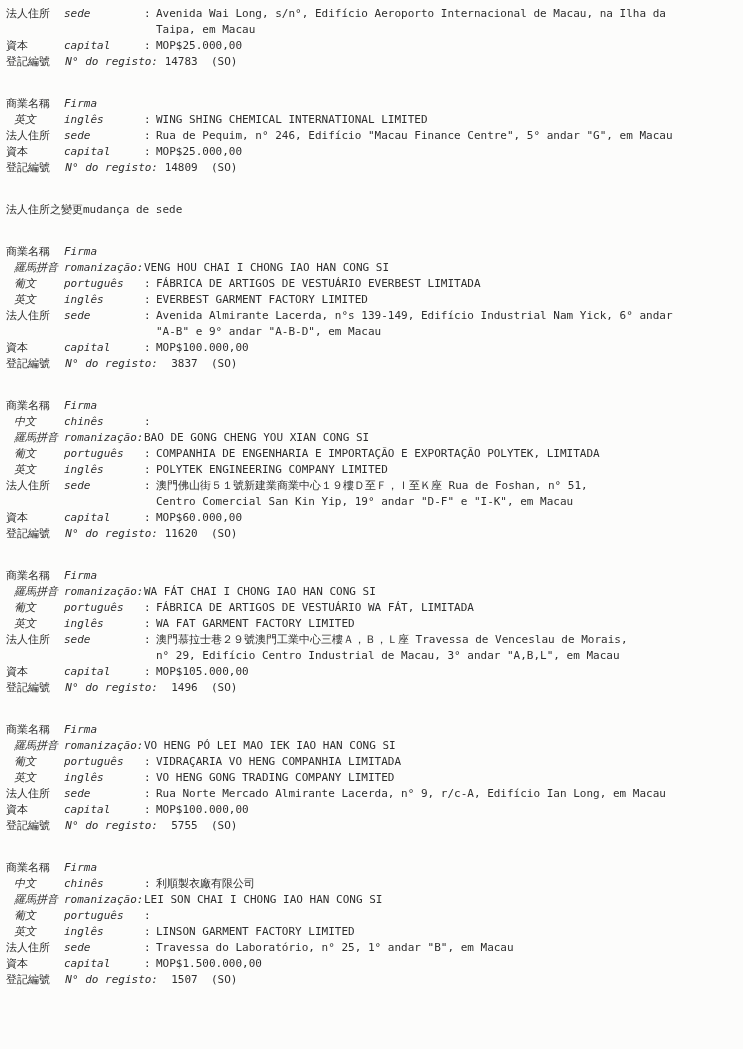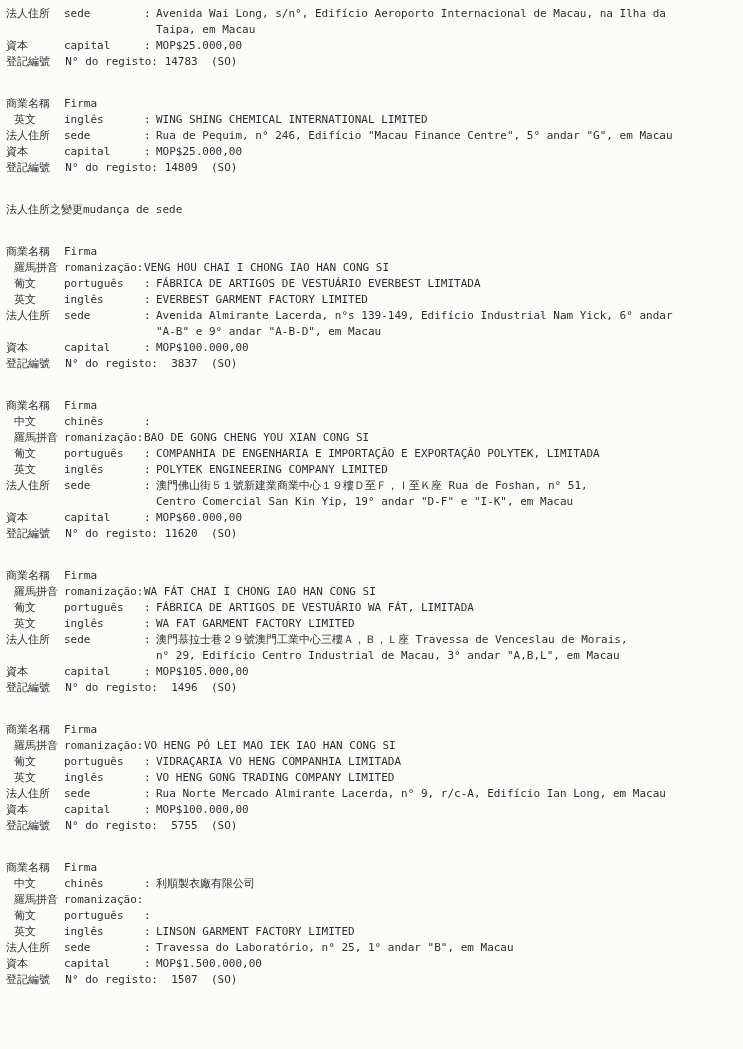--- a/index.html
+++ b/index.html
@@ -26,24 +26,26 @@
     align-items: flex-start;
     line-height: 16px;
   }
   .zh {
     flex: 0 0 58px;
     white-space: pre;
   }
   .zh.indent {
     padding-left: 8px;
     box-sizing: border-box;
+    font-style: italic;
   }
   .pt {
     flex: 0 0 80px;
     white-space: pre;
+    font-style: italic;
   }
   .pt.wide {
     flex: 0 0 94px;
     text-align: right;
   }
   .sep {
     flex: 0 0 12px;
     white-space: pre;
   }
   .val {
@@ -288,20 +290,21 @@
       </div>
       <div class="row">
         <span class="zh indent">中文</span>
         <span class="pt">chinês</span>
         <span class="sep">:</span>
         <span class="val">利順製衣廠有限公司</span>
       </div>
       <div class="row">
         <span class="zh indent">羅馬拼音</span>
         <span class="pt">romanização:</span>
+        <span class="val">LEI SON CHAI I CHONG IAO HAN CONG SI</span>
       </div>
       <div class="row">
         <span class="zh indent">葡文</span>
         <span class="pt">português</span>
         <span class="sep">:</span>
       </div>
       <div class="row">
         <span class="zh indent">英文</span>
         <span class="pt">inglês</span>
         <span class="sep">:</span>

